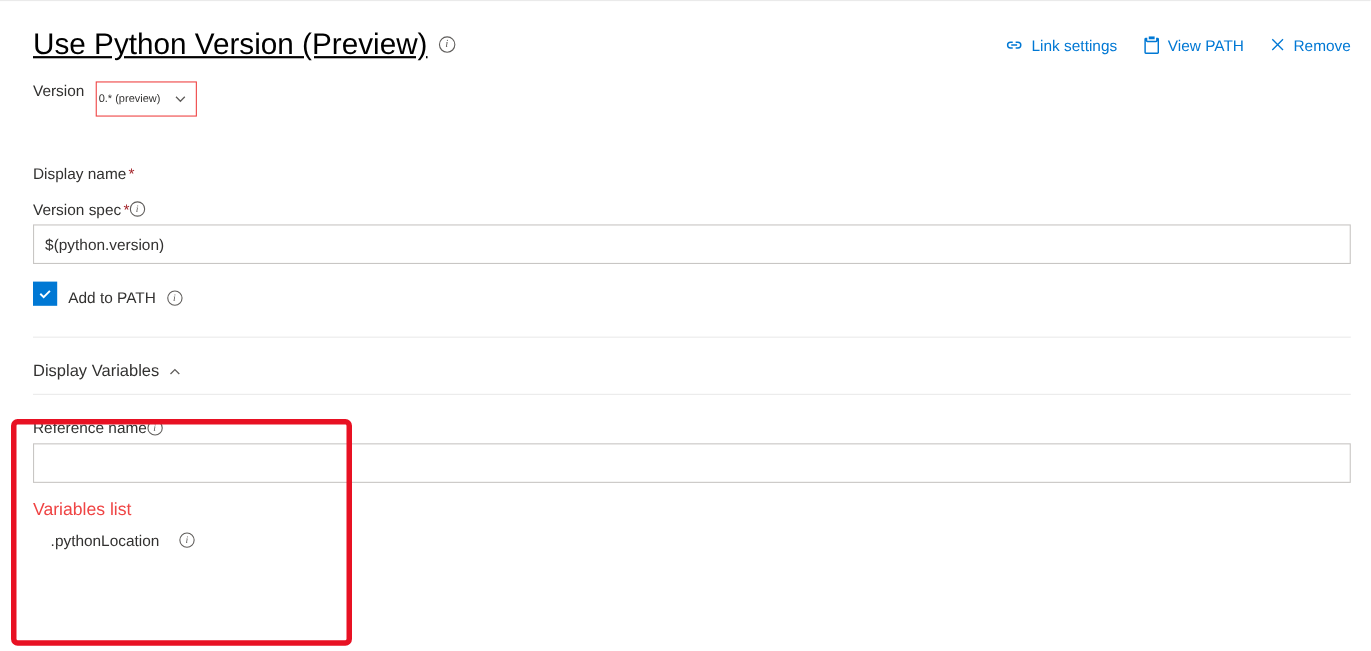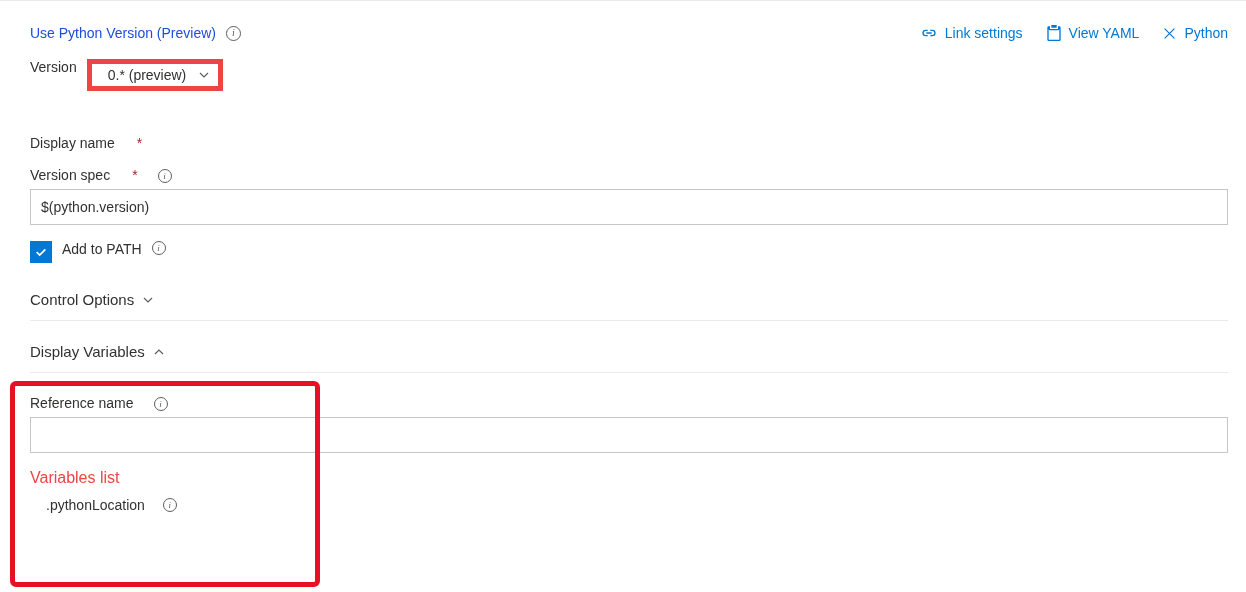--- a/index.html
+++ b/index.html
@@ -22,23 +22,24 @@
       justify-content: space-between;
       align-items: center;
       margin-bottom: 18px;
     }
     .title-group {
       display: flex;
       align-items: center;
       gap: 10px;
     }
     .title {
-      font-size: 14px;
+      font-size: 27px;
       font-weight: 400;
-      color: #1d4ed8;
+      color: #000000;
+      text-decoration: underline;
     }
     .action-links {
       display: flex;
       gap: 24px;
       align-items: flex-end;
     }
     .action-link {
       display: flex;
       align-items: center;
       gap: 8px;
@@ -50,59 +51,59 @@
     .version-row {
       display: flex;
       gap: 10px;
       margin-bottom: 44px;
     }
     .version-label {
       font-size: 14px;
       color: #323130;
     }
     .version-select {
-      border: 5px solid #ef4444;
-      padding: 6px 32px 6px 16px;
-      font-size: 14px;
+      border: 1px solid #ef4444;
+      padding: 6px 32px 6px 2px;
+      font-size: 10px;
       background: #fff;
       position: relative;
       display: inline-flex;
       align-items: center;
       cursor: pointer;
       height: 32px;
     }
     .version-select .chev {
       position: absolute;
       right: 8px;
       top: 50%;
       transform: translateY(-50%);
     }
     .field-group { margin-bottom: 16px; }
     .field-label-row {
       display: flex;
-      align-items: flex-end;
-      gap: 20px;
+      align-items: center;
+      gap: 0;
       margin-bottom: 6px;
       margin-top: 12px;
     }
     .field-label { font-size: 14px; color: #323130; }
     .req { color: #a4262c; margin-left: 2px; }
     .text-input {
       width: 100%;
       border: 1px solid #c8c6c4;
       padding: 8px 10px;
       font-size: 14px;
       height: 36px;
       outline: none;
       background: #fff;
       color: #323130;
     }
     .checkbox-row {
       display: flex;
-      align-items: flex-start;
+      align-items: flex-end;
       gap: 10px;
       margin-top: 8px;
       margin-bottom: 28px;
     }
     .checkbox {
       width: 22px;
       height: 22px;
       background: #0078d4;
       display: flex;
       align-items: center;
@@ -173,27 +174,27 @@
       <div class="action-link">
         <svg width="16" height="14" viewBox="0 0 24 18">
             <path d="M7 4a5 5 0 000 10h3v-2H7a3 3 0 010-6h3V4H7zm10 0h-3v2h3a3 3 0 010 6h-3v2h3a5 5 0 000-10zM8 8h8v2H8z"></path>
           </svg>
         <span>Link settings</span>
       </div>
       <div class="action-link">
         <svg width="14" height="16" viewBox="0 0 20 24">
             <path d="M14 0H6v4h8V0zM4 2H2a2 2 0 00-2 2v18a2 2 0 002 2h16a2 2 0 002-2V4a2 2 0 00-2-2h-2v4H4V2zM2 22V4h0v2a2 2 0 002 2h12a2 2 0 002-2V4v18H2z"></path>
           </svg>
-        <span>View YAML</span>
+        <span>View PATH</span>
       </div>
       <div class="action-link">
         <svg width="13" height="13" viewBox="0 0 16 16">
             <path d="M2 2l12 12M14 2L2 14" stroke="#0078d4" stroke-width="1.5" fill="none"></path>
           </svg>
-        <span>Python</span>
+        <span>Remove</span>
       </div>
     </div>
   </div>
 
   <div class="version-row">
     <span class="version-label">Version</span>
     <div class="version-select">
       <span>0.* (preview)</span>
       <svg class="chev chev-svg" viewBox="0 0 12 12">
           <path d="M2 4l4 4 4-4" stroke="#605e5c" stroke-width="1.2" fill="none"></path>
@@ -220,26 +221,20 @@
   <div class="checkbox-row">
     <div class="checkbox">
       <svg width="14" height="14" viewBox="0 0 16 16">
           <path d="M3 8l3.5 3.5L13 5" stroke="#fff" stroke-width="2" fill="none"></path>
         </svg>
     </div>
     <span class="field-label">Add to PATH</span>
     <span class="info-icon">i</span>
   </div>
 
-  <div class="section-header">
-    <span>Control Options</span>
-    <svg class="chev-svg" viewBox="0 0 12 12">
-        <path d="M2 4l4 4 4-4" stroke="#605e5c" stroke-width="1.2" fill="none"></path>
-      </svg>
-  </div>
   <hr class="section-divider">
 
   <div class="section-header">
     <span>Display Variables</span>
     <svg class="chev-svg" viewBox="0 0 12 12">
         <path d="M2 8l4-4 4 4" stroke="#605e5c" stroke-width="1.2" fill="none"></path>
       </svg>
   </div>
   <hr class="section-divider">
 

